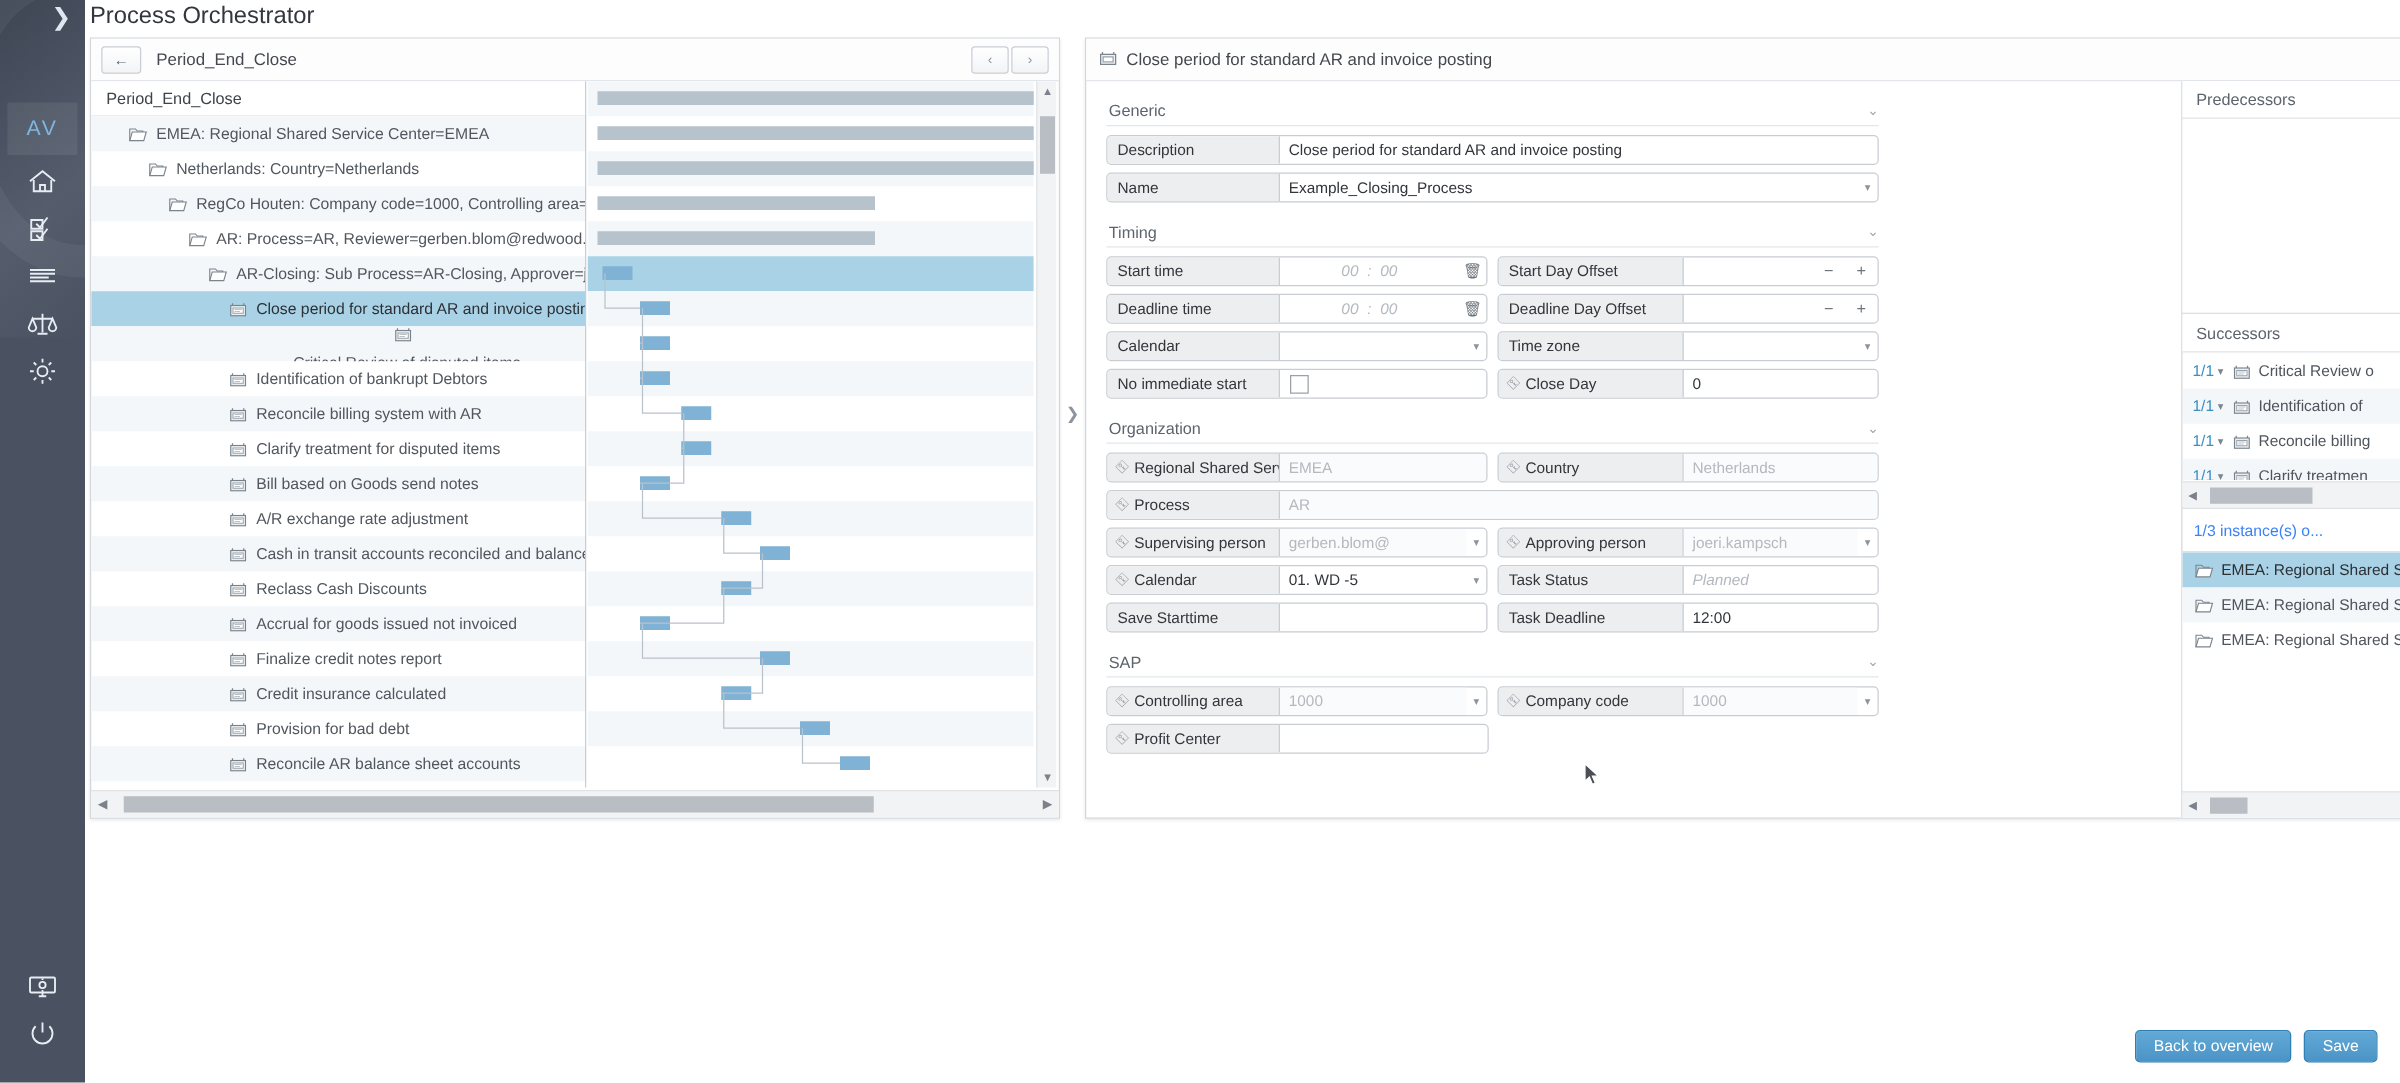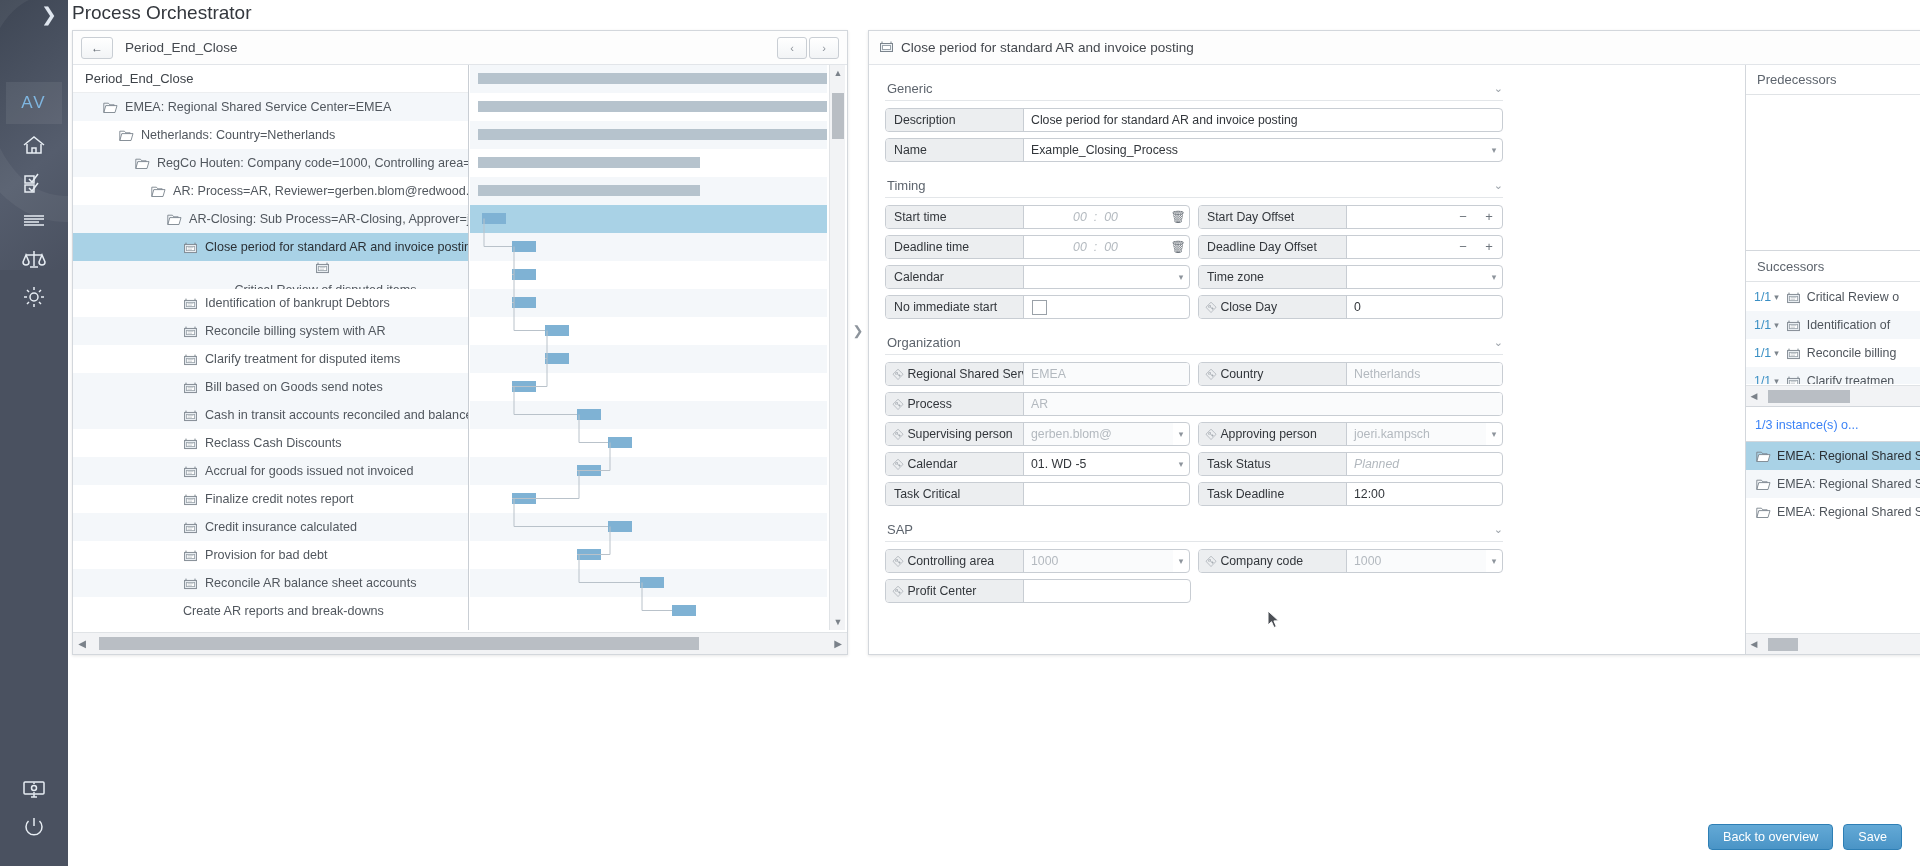--- a/index.html
+++ b/index.html
@@ -446,20 +446,31 @@
           <div class="tree-row alt" style="padding-left: 110px;">
             <span class="tree-ico">
               <svg viewBox="0 0 15 13">
                 <path d="M3 3.6 V1.6 M12 3.6 V1.6" stroke="#7b848d" stroke-width="1"></path>
                 <rect x="1.6" y="3.4" width="11.8" height="8.2" fill="#e9eef2" stroke="#79828b" stroke-width="0.9"></rect>
                 <rect x="3.4" y="5.4" width="8.2" height="4.2" fill="#ffffff" stroke="#9aa3ab" stroke-width="0.8"></rect>
                 <path d="M4.6 6.6 H10.4 M4.6 8.2 H9" stroke="#b0b8bf" stroke-width="0.7"></path>
               </svg>
             </span>
             <span>Bill based on Goods send notes</span>
+          </div>
+          <div class="tree-row" style="padding-left: 110px;">
+            <span class="tree-ico">
+              <svg viewBox="0 0 15 13">
+                <path d="M3 3.6 V1.6 M12 3.6 V1.6" stroke="#7b848d" stroke-width="1"></path>
+                <rect x="1.6" y="3.4" width="11.8" height="8.2" fill="#e9eef2" stroke="#79828b" stroke-width="0.9"></rect>
+                <rect x="3.4" y="5.4" width="8.2" height="4.2" fill="#ffffff" stroke="#9aa3ab" stroke-width="0.8"></rect>
+                <path d="M4.6 6.6 H10.4 M4.6 8.2 H9" stroke="#b0b8bf" stroke-width="0.7"></path>
+              </svg>
+            </span>
+            <span>A/R exchange rate adjustment</span>
           </div>
           <div class="tree-row alt" style="padding-left: 110px;">
             <span class="tree-ico">
               <svg viewBox="0 0 15 13">
                 <path d="M3 3.6 V1.6 M12 3.6 V1.6" stroke="#7b848d" stroke-width="1"></path>
                 <rect x="1.6" y="3.4" width="11.8" height="8.2" fill="#e9eef2" stroke="#79828b" stroke-width="0.9"></rect>
                 <rect x="3.4" y="5.4" width="8.2" height="4.2" fill="#ffffff" stroke="#9aa3ab" stroke-width="0.8"></rect>
                 <path d="M4.6 6.6 H10.4 M4.6 8.2 H9" stroke="#b0b8bf" stroke-width="0.7"></path>
               </svg>
             </span>
@@ -749,21 +760,21 @@
           <div class="caret">▾</div>
         </div>
         <div class="fld half">
           <div class="lab lab-w2">Task Status</div>
           <div class="val ital">Planned</div>
         </div>
       </div>
 
       <div class="frow">
         <div class="fld half">
-          <div class="lab lab-w1">Task Critical</div>
+          <div class="lab lab-w1">Save Starttime</div>
           <div class="val"></div>
         </div>
         <div class="fld half">
           <div class="lab lab-w2">Task Deadline</div>
           <div class="val">12:00</div>
         </div>
       </div>
 
       <div class="sec-head" style="margin-top:10px">
         <span>SAP</span>

